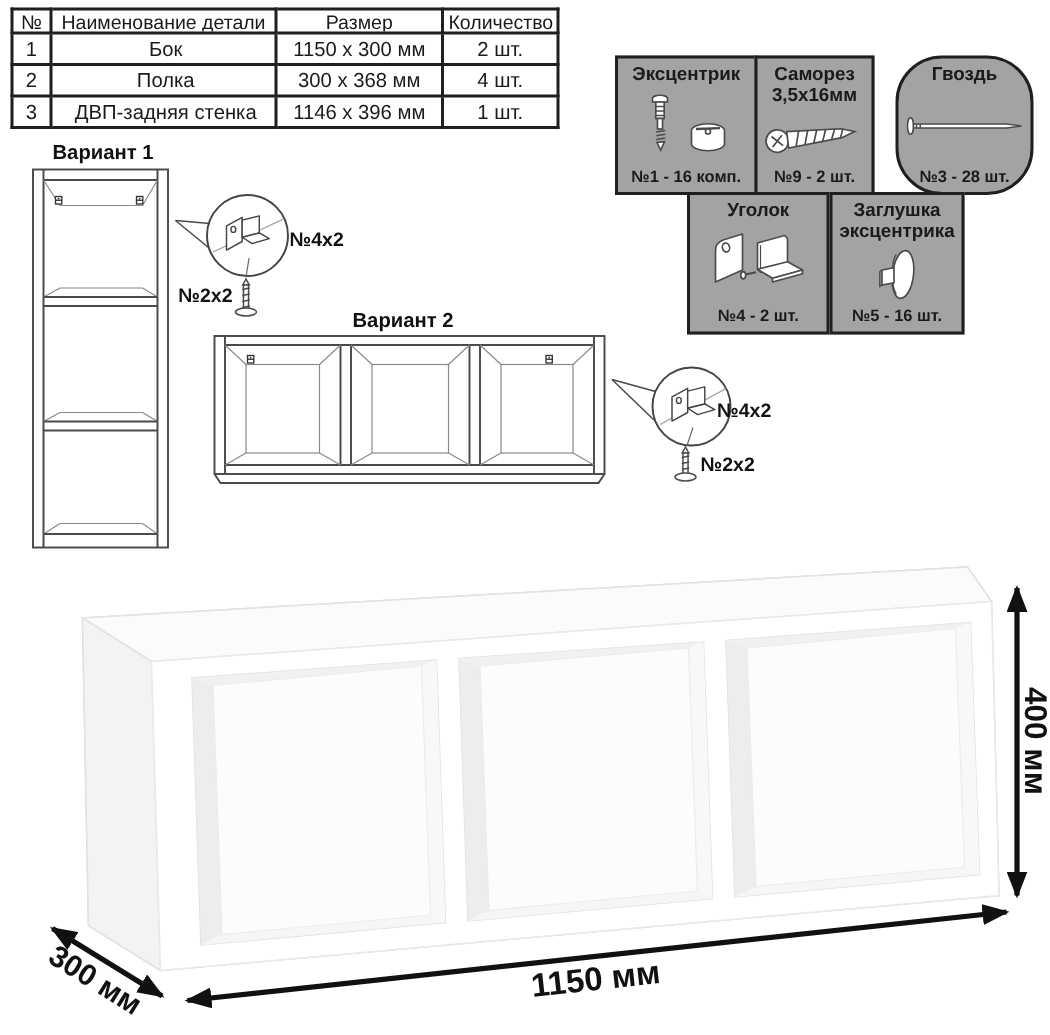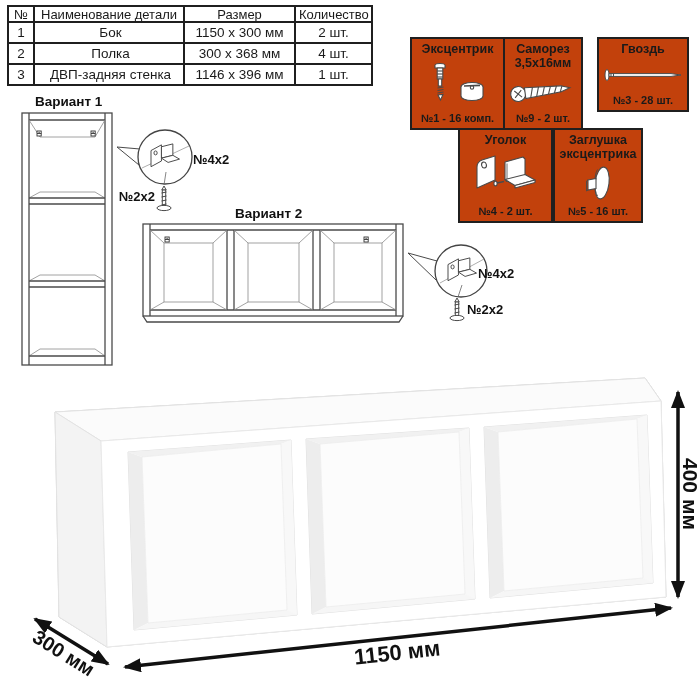--- a/index.html
+++ b/index.html
@@ -14,21 +14,21 @@
     font-size:13.5px;line-height:1;
   }
   #parts-table td,#parts-table th{
     border:2px solid #1f1f1f;padding:0 3px;height:19px;
     text-align:center;font-weight:normal;white-space:nowrap;overflow:hidden;
   }
   #parts-table th{height:14px;font-size:13px;}
   #parts-table td.name{text-align:center;padding-left:6px;}
   
   .hw-cell{
-    position:absolute;border:2px solid #1f1f1f;background:#c2410c;
+    position:absolute;border:2px solid #1f1f1f;background:#a3a3a3;
     display:flex;flex-direction:column;align-items:center;box-sizing:border-box;
   }
   .hw-title{
     font-weight:bold;font-size:12.5px;line-height:1.15;text-align:center;
     margin-top:3px;
   }
   .hw-icon{flex:1;display:flex;align-items:center;justify-content:center;}
   .hw-qty{font-weight:bold;font-size:11px;margin-bottom:4px;}
   svg{display:block;}
   .abs{position:absolute;}
@@ -111,21 +111,21 @@
         <line x1="39" y1="22.4" x2="42" y2="13.7"></line>
         <line x1="45" y1="22" x2="48" y2="14.1"></line>
         <line x1="51" y1="21.6" x2="54" y2="14.5"></line>
         <line x1="57" y1="21.2" x2="59.5" y2="15"></line>
       </g>
     </svg>
   </div>
   <div class="hw-qty">№9 - 2 шт.</div>
 </div>
 
-<div class="hw-cell" style="left:597px;top:37px;width:92px;height:75px;">
+<div class="hw-cell" style="left:597px;top:37px;width:92px;height:93px;border-radius:31px;">
   <div class="hw-title">Гвоздь</div>
   <div class="hw-icon">
     <svg width="84" height="20" viewBox="0 0 84 20">
       <g stroke="#4a4a4a" stroke-width="1" fill="#fff">
         <ellipse cx="6" cy="10" rx="2" ry="5.5"></ellipse>
         <path d="M8,8.6 L70,8.6 L80,10 L70,11.4 L8,11.4 Z"></path>
         <line x1="10" y1="8.6" x2="10" y2="11.4"></line>
         <line x1="12.5" y1="8.6" x2="12.5" y2="11.4"></line>
       </g>
     </svg>

